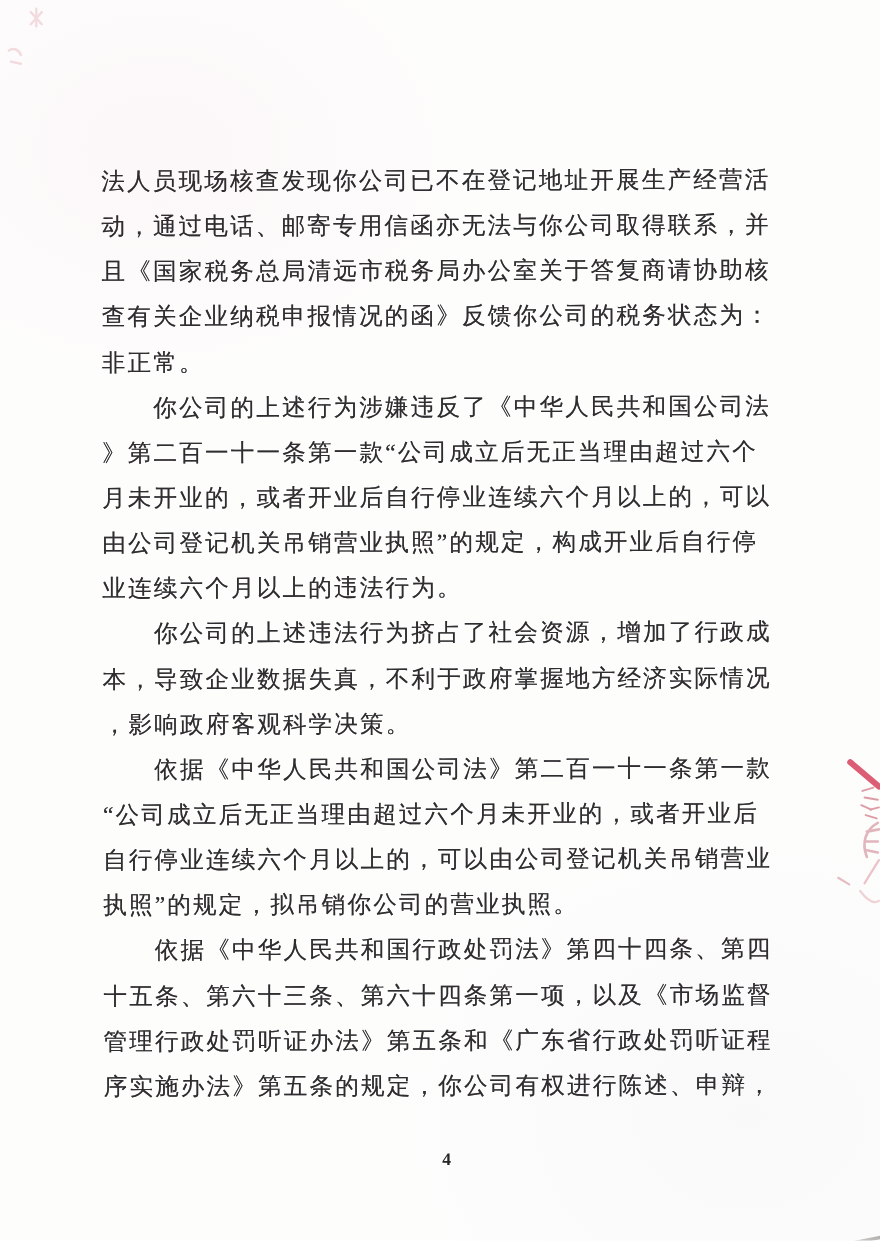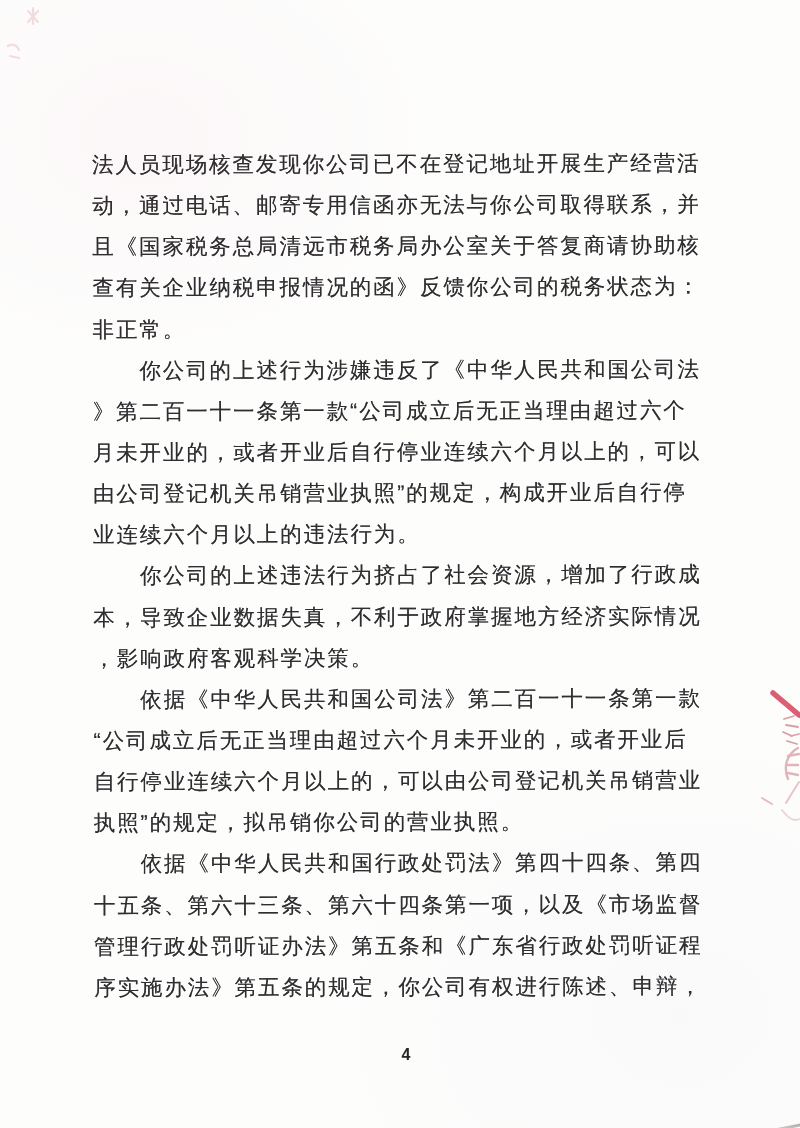--- a/index.html
+++ b/index.html
@@ -6,21 +6,21 @@
     margin: 0;
     padding: 0;
     background: #ffffff;
   }
   .page {
     position: relative;
     width: 800px;
     height: 1128px;
     background: #fdfdfc;
     overflow: hidden;
-    font-family: Liberation Sans, sans-serif;
+    font-family: Liberation Serif, serif;
   }
   
   .page::before {
     content: "";
     position: absolute;
     inset: 0;
     background:
       radial-gradient(ellipse 400px 300px at 18% 12%, rgba(250,235,240,0.35), rgba(255,255,255,0) 70%),
       radial-gradient(ellipse 500px 400px at 85% 90%, rgba(240,240,245,0.3), rgba(255,255,255,0) 70%);
     pointer-events: none;

